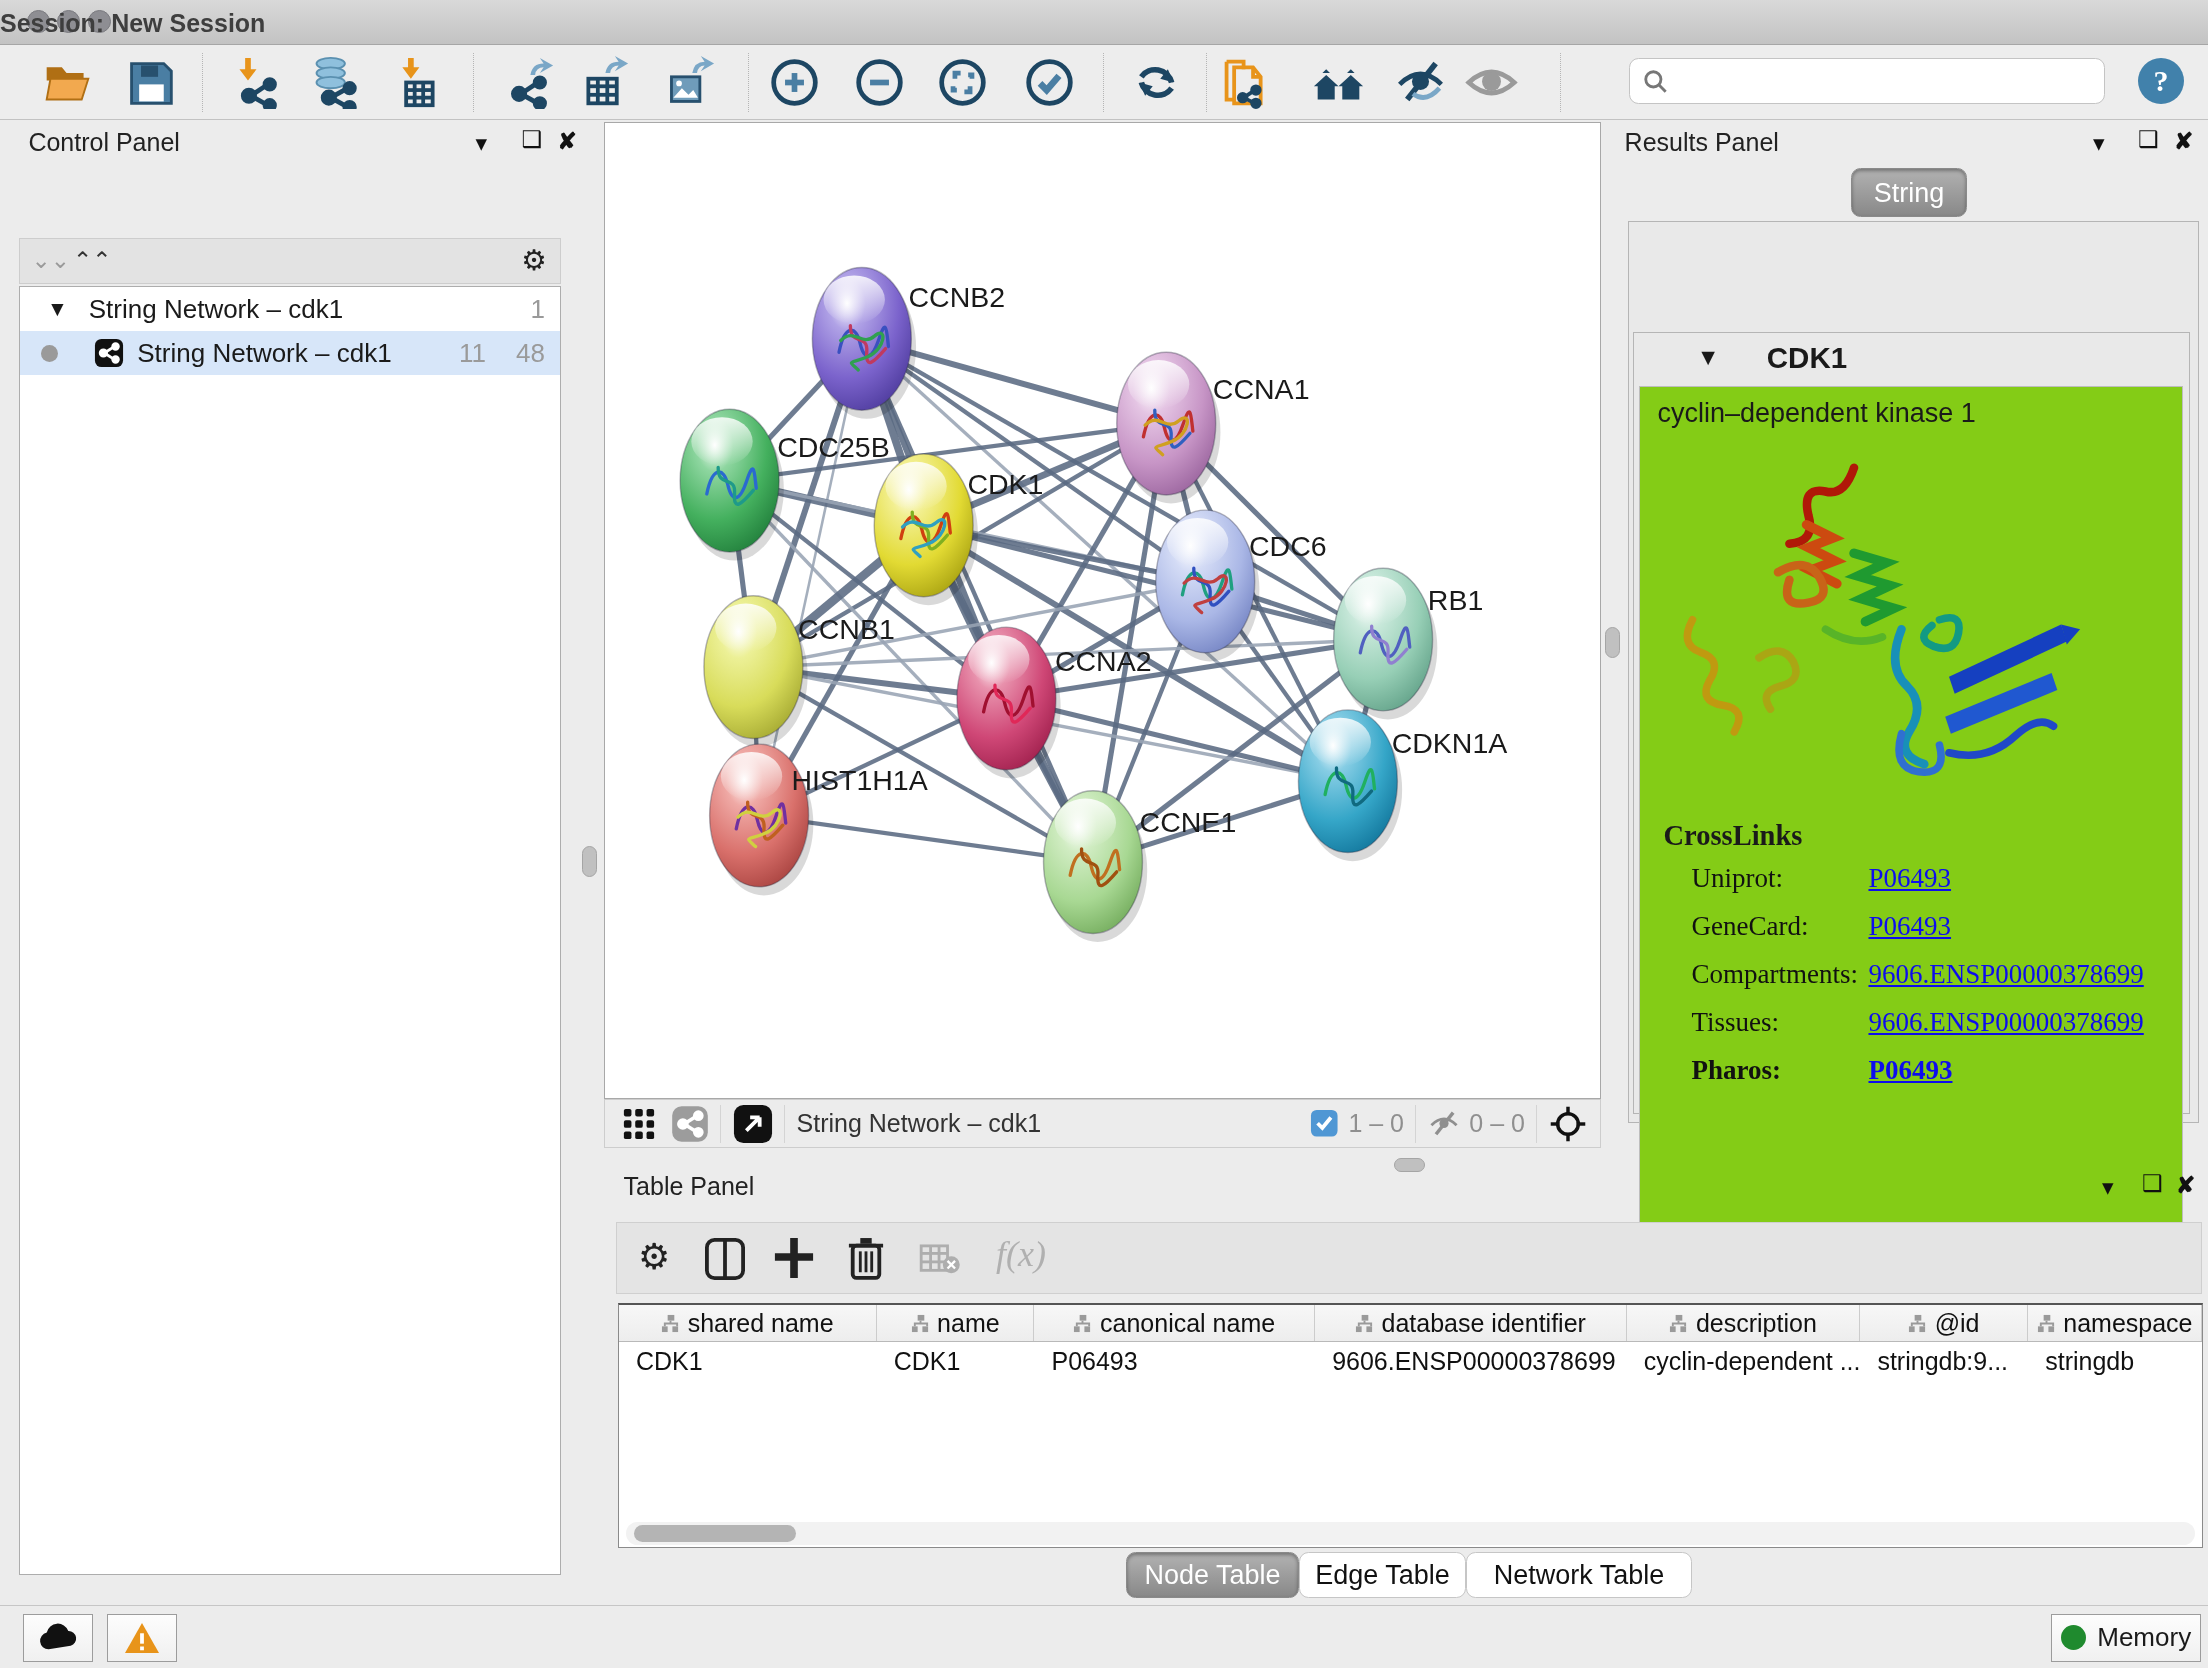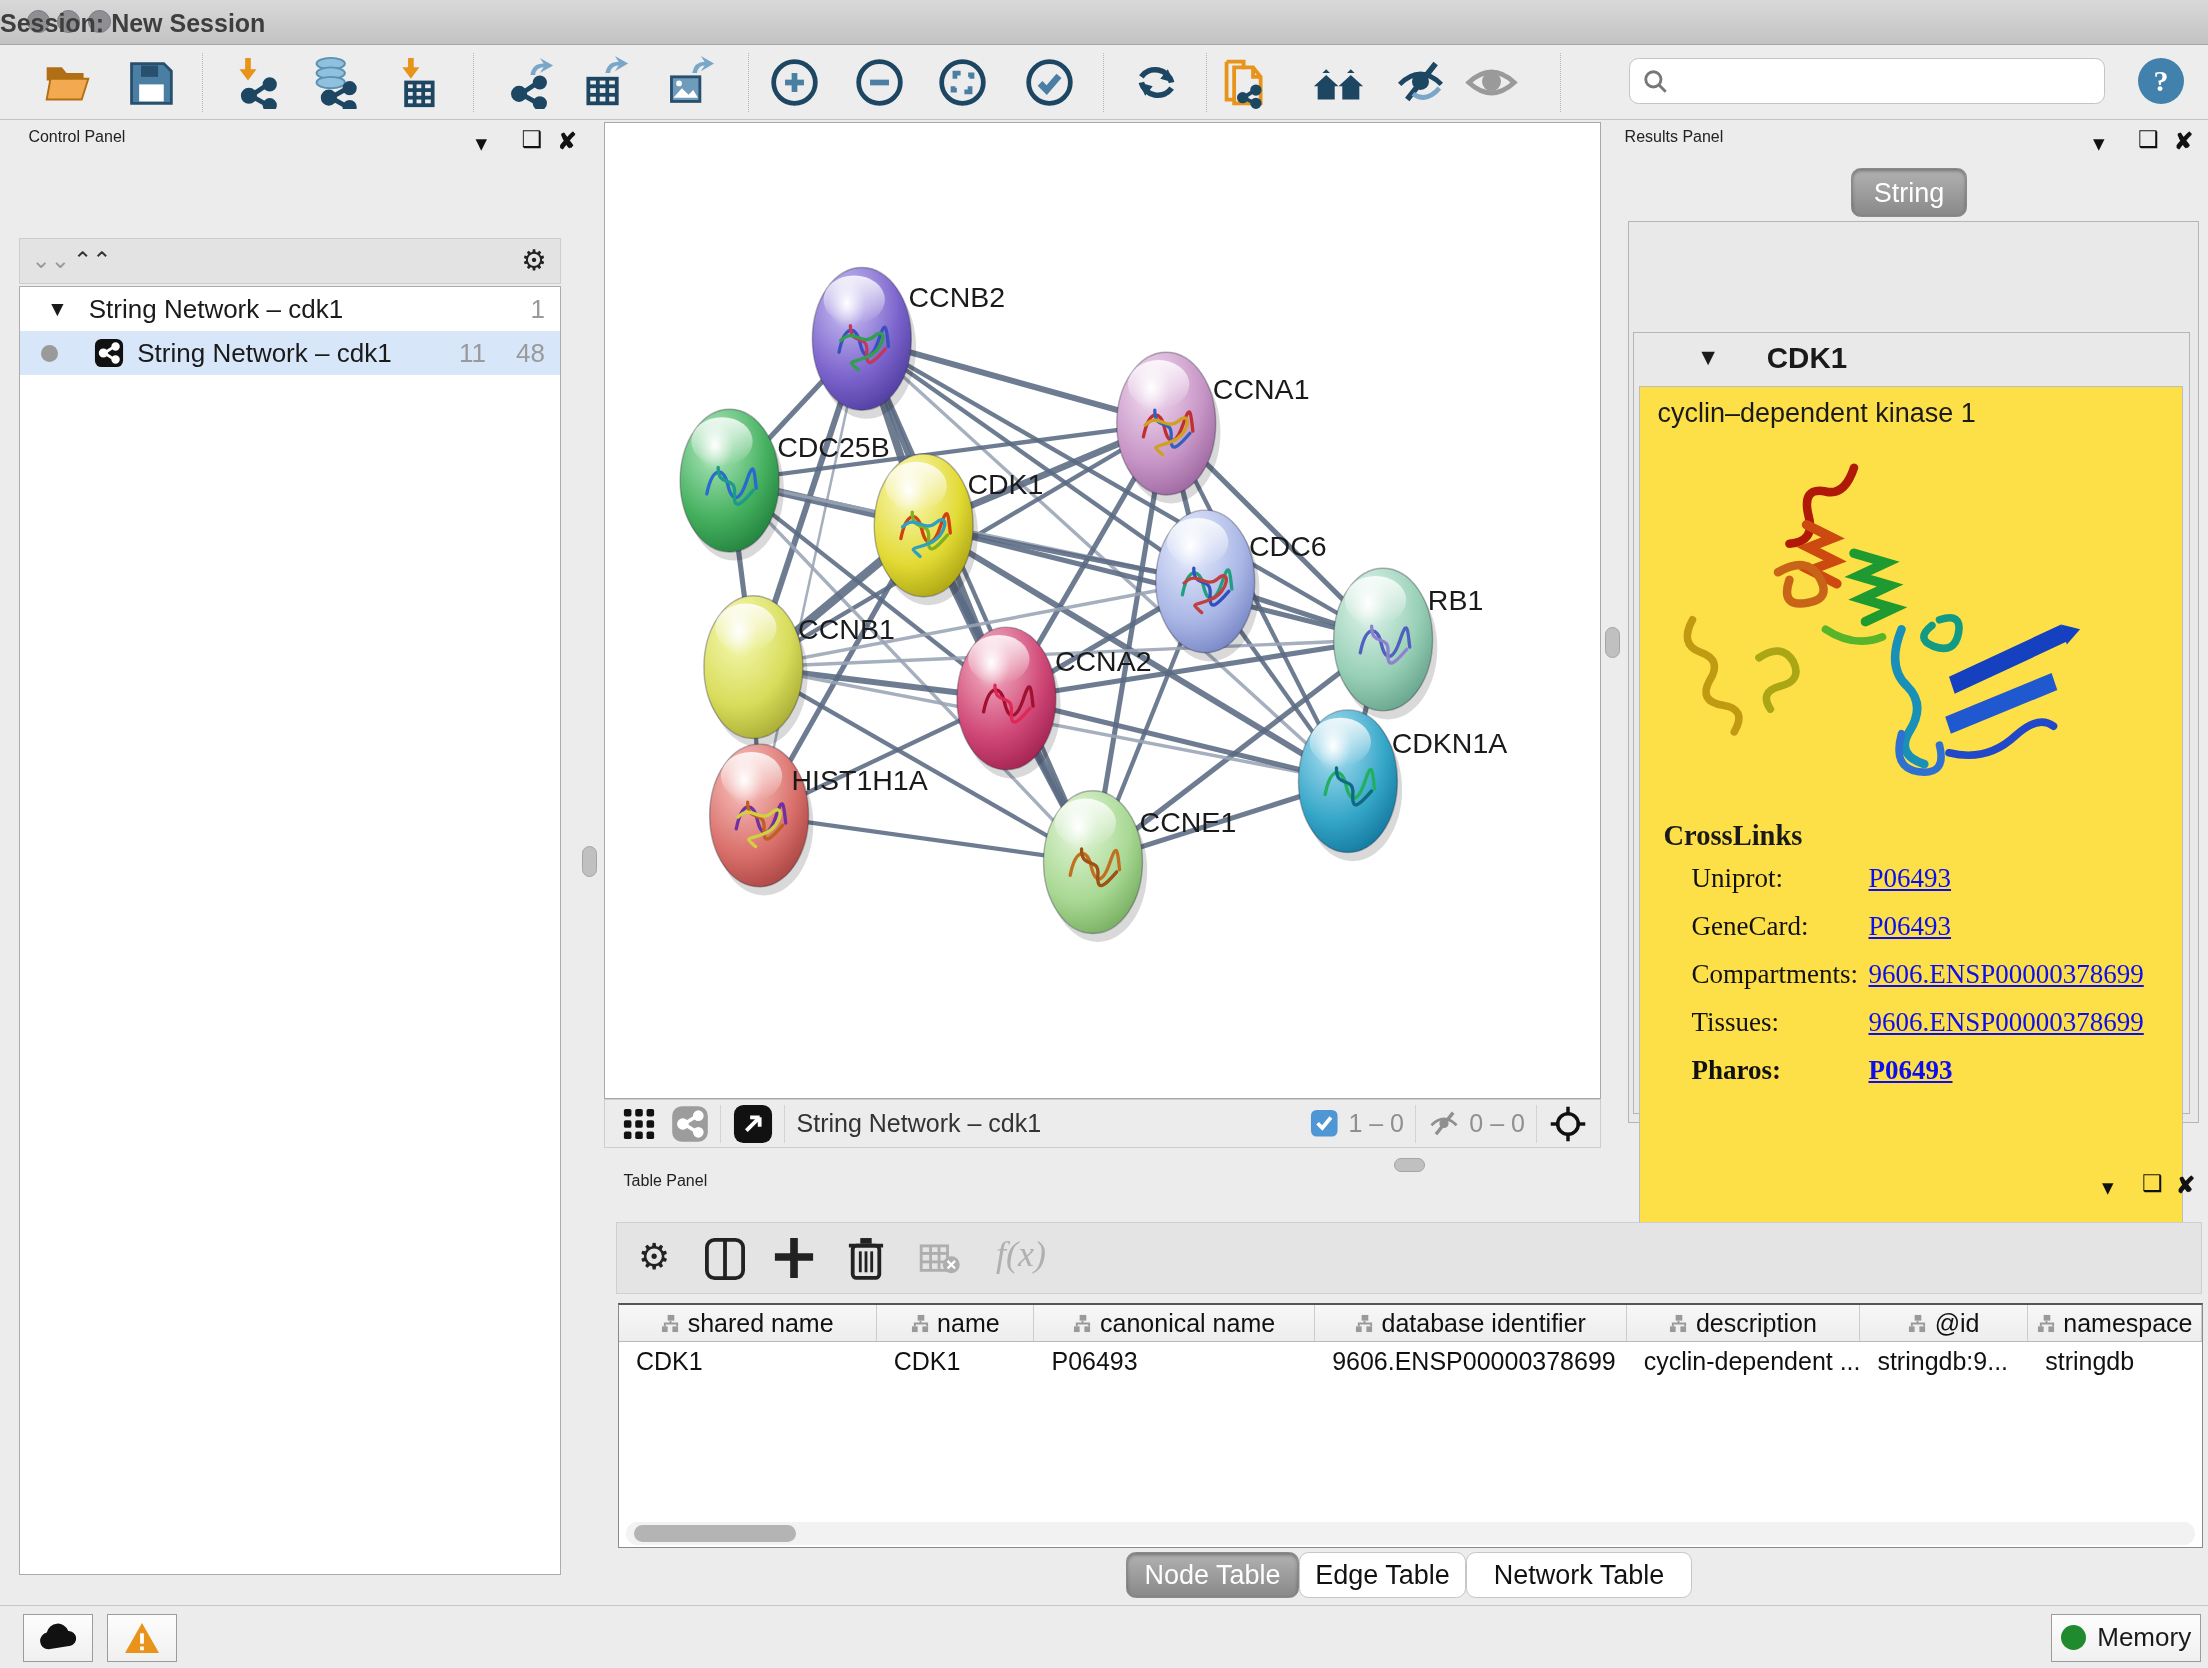--- a/index.html
+++ b/index.html
@@ -16,21 +16,21 @@
   
   #toolbar{left:0;top:45px;width:2208px;height:74px;background:#ededed;border-bottom:1.9px solid #c2c2c2;}
   .tsep{top:7.6px;height:59px;border-left:1.9px dotted #b5b5b5;}
   .tbtn{top:10.5px;width:53px;height:53px;}
   #search-field{left:1629px;top:13.3px;width:476px;height:46px;background:#fff;border:1.9px solid #c4c4c4;
     border-radius:9.5px;display:flex;align-items:center;padding-left:11.4px;box-sizing:border-box;}
   #help-btn{left:2138px;top:13.3px;width:46px;height:46px;border-radius:50%;background:#4181ab;
     color:#fff;font-weight:bold;font-size:30px;text-align:center;line-height:46px;font-family:"Liberation Serif",serif;}
 
   
-  .ptitle{font-size:16px;color:#222;}
+  .ptitle{font-size:25px;color:#222;}
   .phdr-ic{color:#111;font-size:23px;}
   .tab{border-radius:9.5px;text-align:center;font-size:27px;box-sizing:border-box;}
   .tab.off{background:#fff;border:1px solid #c6c6c6;color:#111;}
   .tab.on{background:linear-gradient(#b2b2b2,#888);color:#fff;
      box-shadow:inset 0 1.9px 3.8px rgba(0,0,0,.35);border:1px solid #8a8a8a;}
   .treerow{height:44px;display:flex;align-items:center;font-size:26px;}
   .cnt{color:#9a9a9a;}
   #gearbar{left:19px;top:238px;width:542px;height:46px;background:#e3e3e3;border:1px solid #cdcdcd;box-sizing:border-box;}
 
   
@@ -41,21 +41,21 @@
   .ftxt{font-size:25px;color:#333;}
   .fgray{font-size:25px;color:#8f8f8f;}
   .grip{background:#c0c0c0;border:1px solid #a5a5a5;border-radius:7.6px;}
 
   
   #res-outer{left:1628px;top:221px;width:571px;height:902px;background:#e9e9e9;border:1.9px solid #b5b5b5;box-sizing:border-box;}
   #res-btnbox{left:3.8px;top:5.7px;width:557px;height:99px;border:1px solid #b5b5b5;box-sizing:border-box;}
   .rbtn{top:27px;height:46px;background:linear-gradient(#fff,#f1f1f1);border:1px solid #b3b3b3;
      border-radius:9.5px;font-size:26px;text-align:center;line-height:44px;box-sizing:border-box;}
   #res-entry{left:3.8px;top:110px;width:557px;height:782px;border:1px solid #b5b5b5;box-sizing:border-box;}
-  #res-card{left:5.7px;top:53px;width:544px;height:875px;background:#fde047;border:1px solid #bdbdbd;box-sizing:border-box;}
+  #res-card{left:5.7px;top:53px;width:544px;height:875px;background:#84cc16;border:1px solid #bdbdbd;box-sizing:border-box;}
   .serif{font-family:"Liberation Serif",serif;}
   .xl-label{font-size:27px;color:#111;}
   .xl-link{font-size:27px;color:#0d0dee;text-decoration:underline;}
 
   
   #tbl-toolbar{left:616px;top:1222px;width:1586px;height:72px;background:#e4e4e4;border:1px solid #cfcfcf;box-sizing:border-box;}
   #tbl-box{left:618px;top:1303px;width:1585px;height:245px;background:#fff;border:1.9px solid #8a8a8a;border-top:2.9px solid #555;box-sizing:border-box;}
   #tbl-headrow{display:flex;height:36px;background:linear-gradient(#f7f7f7,#ededed);border-bottom:1.9px solid #b9b9b9;}
   .hcell{display:flex;align-items:center;justify-content:center;gap:7.6px;font-size:25px;color:#111;
      border-right:1px solid #cccccc;box-sizing:border-box;overflow:hidden;white-space:nowrap;}

